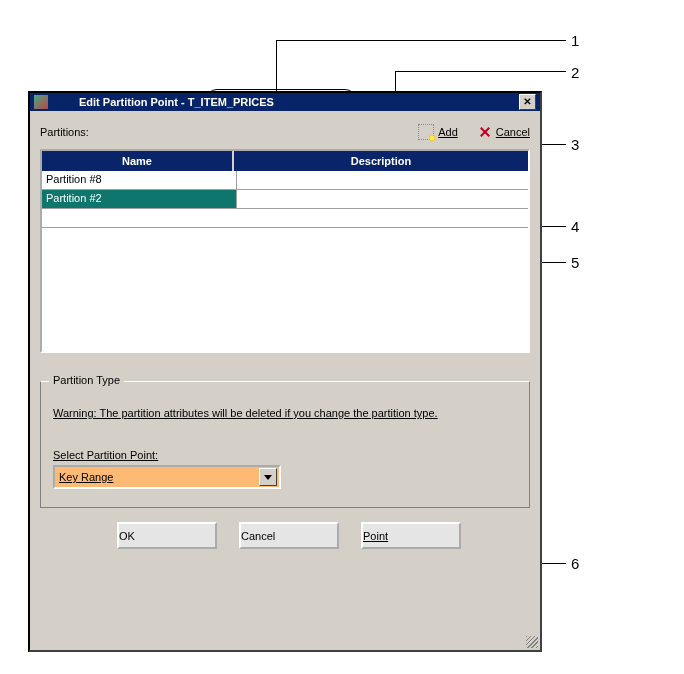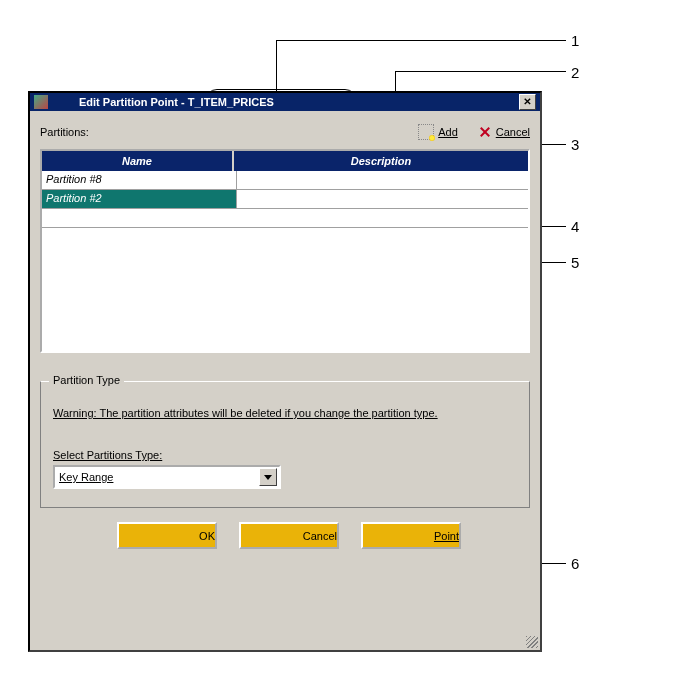--- a/index.html
+++ b/index.html
@@ -27,48 +27,48 @@
   .ico-add::after{content:"";position:absolute;right:-2px;bottom:-2px;width:6px;height:6px;
                   background:radial-gradient(circle,#ffeb3b 40%,#e6a800 100%);border-radius:50%;}
   .ico-del{position:relative;}
   .ico-del::before,.ico-del::after{content:"";position:absolute;left:1px;top:6px;width:12px;height:2px;
                                    background:#c00020;}
   .ico-del::before{transform:rotate(45deg);}
   .ico-del::after{transform:rotate(-45deg);}
   .under{ text-decoration:underline; }
 
   
-  .listview{border:2px inset #fff;background:#fff;height:200px;font-style:italic;}
+  .listview{border:2px inset #fff;background:#fff;height:200px;}
   .lv-head{display:flex;background:#0a246a;color:#fff;font-weight:bold;height:20px;}
   .lv-head .col{border-right:2px solid #d4d0c8;display:flex;align-items:center;justify-content:center;}
   .lv-head .col:last-child{border-right:none;}
   .col-name{width:190px;}
   .col-desc{flex:1;border-radius:10px;}
   .row{display:flex;height:18px;border-bottom:1px solid #a0a0a0;}
   .row .cell{padding:2px 4px;}
   .row .cell.col-name{width:186px;border-right:1px solid #a0a0a0;}
   .row .cell.col-desc{flex:1;}
   .row.sel .cell.col-name{background:#0f766e;color:#fff;}
   .row.sel .cell.col-desc{background:#fff;color:#000;}
 
   
   .group{border:1px solid #808080;border-top:1px groove #fff;margin-top:28px;padding:16px 12px 18px 12px;position:relative;text-decoration:underline;}
   .group .legend{position:absolute;top:-8px;left:8px;background:#d4d0c8;padding:0 4px;}
   .warn{margin:8px 0 28px 0;line-height:1.4;}
-  .combo{width:218px;height:20px;border:2px inset #fff;background:#ffffff;display:flex;align-items:center;
+  .combo{width:218px;height:20px;border:2px inset #fff;background:#fdba74;display:flex;align-items:center;
          padding:0 2px 0 4px;margin-top:4px;}
   .combo-text{flex:1;}
   .combo-btn{width:16px;height:16px;background:#d4d0c8;border:1px solid #fff;border-right-color:#404040;
              border-bottom-color:#404040;display:flex;align-items:center;justify-content:center;}
   .tri{width:0;height:0;border-left:4px solid transparent;border-right:4px solid transparent;border-top:5px solid #000;}
 
   
   .buttons{display:flex;justify-content:center;gap:14px;margin-top:14px;}
-  .btn{width:96px;height:23px;background:#eab308;border:2px outset #fff;display:flex;align-items:center;
-       justify-content:flex-end;margin-left:8px;}
+  .btn{width:96px;height:23px;background:#e5e5e5;border:2px outset #fff;display:flex;align-items:center;
+       justify-content:flex-start;margin-left:8px;}
 
   
   .callout-num{position:absolute;font-size:15px;color:#000;}
   .callout-line{position:absolute;background:#000;height:1px;}
   .callout-vline{position:absolute;background:#000;width:1px;}
 
   .title-circle{position:absolute;width:150px;height:24px;border:1px solid #000;border-radius:12px;pointer-events:none;}
 
   .resize-grip{position:absolute;right:2px;bottom:2px;width:12px;height:12px;
                background:repeating-linear-gradient(135deg,#808080 0 1px,transparent 1px 3px);}
@@ -138,21 +138,21 @@
           <div class="cell col-desc"></div>
         </div>
         <div class="row">
           <div class="cell col-desc"></div>
         </div>
       </div>
 
       <div class="group">
         <div class="legend">Partition Type</div>
         <div class="warn">Warning: The partition attributes will be deleted if you change the partition type.</div>
-        <div class="label">Select Partitions Type:</div>
+        <div class="label">Select Partition Point:</div>
         <div class="combo">
           <span class="combo-text">Key Range</span>
           <div class="combo-btn">
             <div class="tri"></div>
           </div>
         </div>
       </div>
 
       <div class="buttons">
         <div class="btn">

